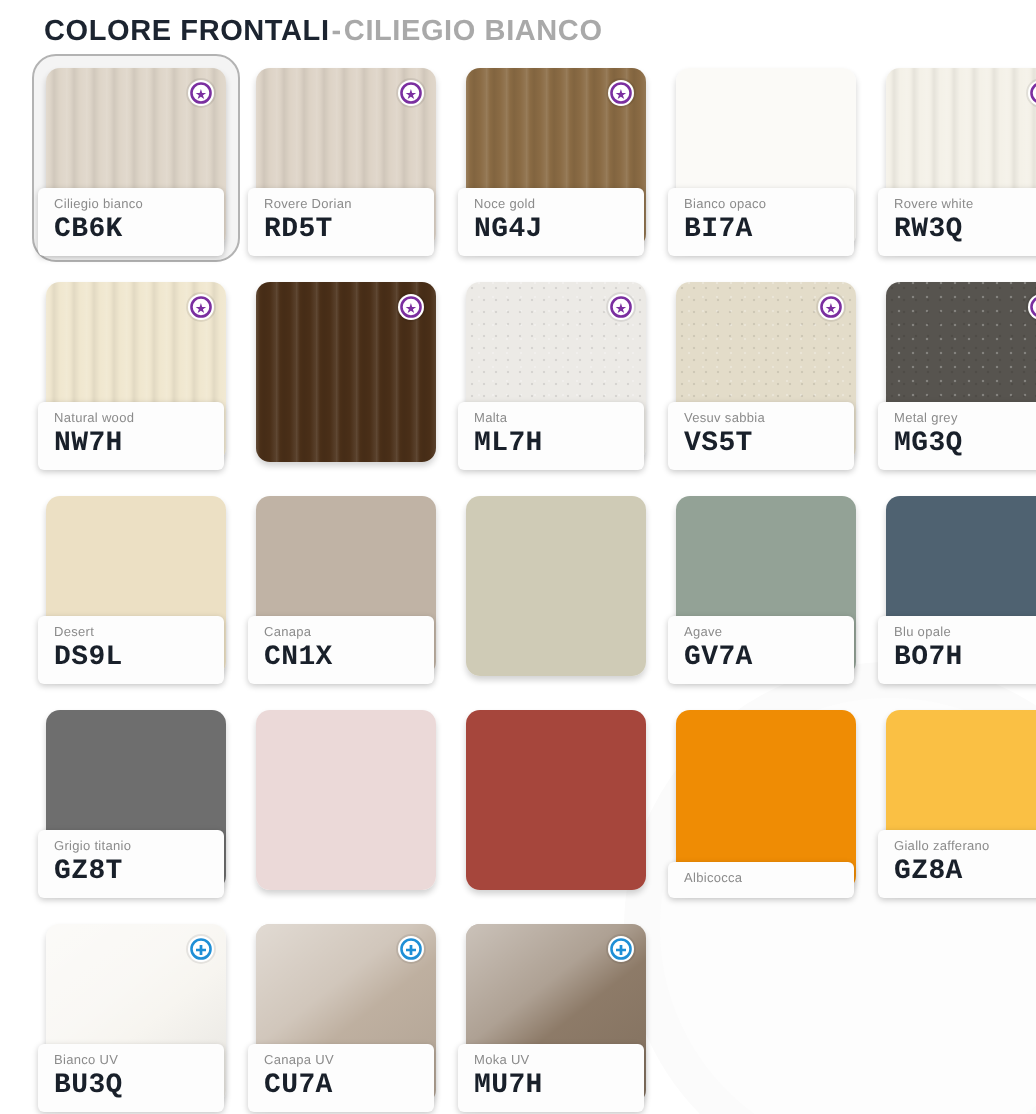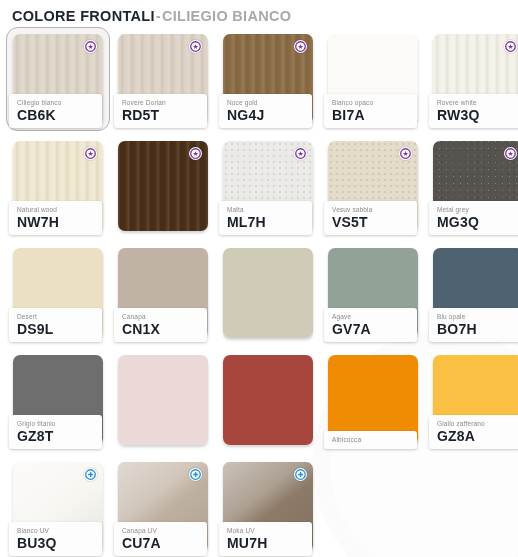--- a/index.html
+++ b/index.html
@@ -25,21 +25,21 @@
     border-radius: 50%;
     border: 18px solid #fbfbfb;
     background: #fdfdfd;
     pointer-events: none;
     z-index: 0;
   }
 
   .page {
     position: relative;
     z-index: 1;
-    padding: 0 8px;
+    padding: 0 18px;
     box-sizing: border-box;
   }
 
   
   .header {
     padding: 8px 4px 10px 4px;
     font-size: 14.5px;
     font-weight: bold;
     letter-spacing: 0.3px;
     white-space: nowrap;
@@ -143,20 +143,21 @@
     line-height: 8px;
     white-space: nowrap;
   }
   .plate-code {
     font-size: 14px;
     font-weight: bold;
     color: #19202a;
     letter-spacing: 0.2px;
     line-height: 16px;
     white-space: nowrap;
+    font-family: Liberation Mono, monospace;
   }
 
   
   .badge {
     position: absolute;
     z-index: 3;
     top: 6px;
     right: 6px;
     width: 13px;
     height: 13px;

